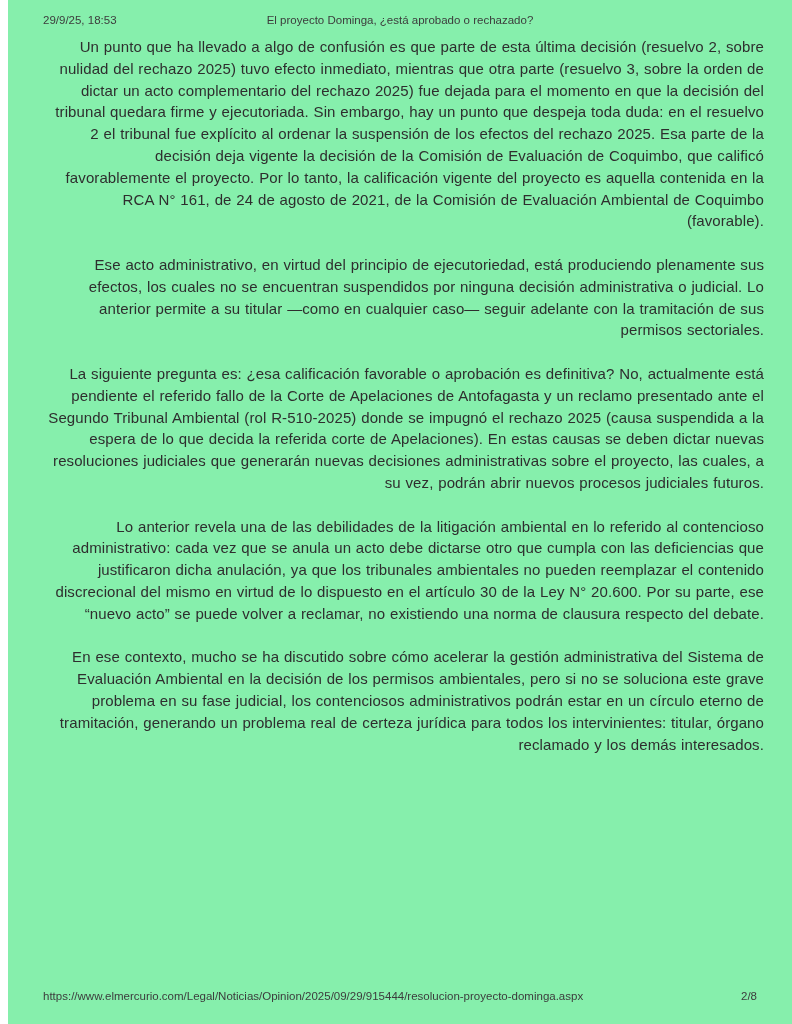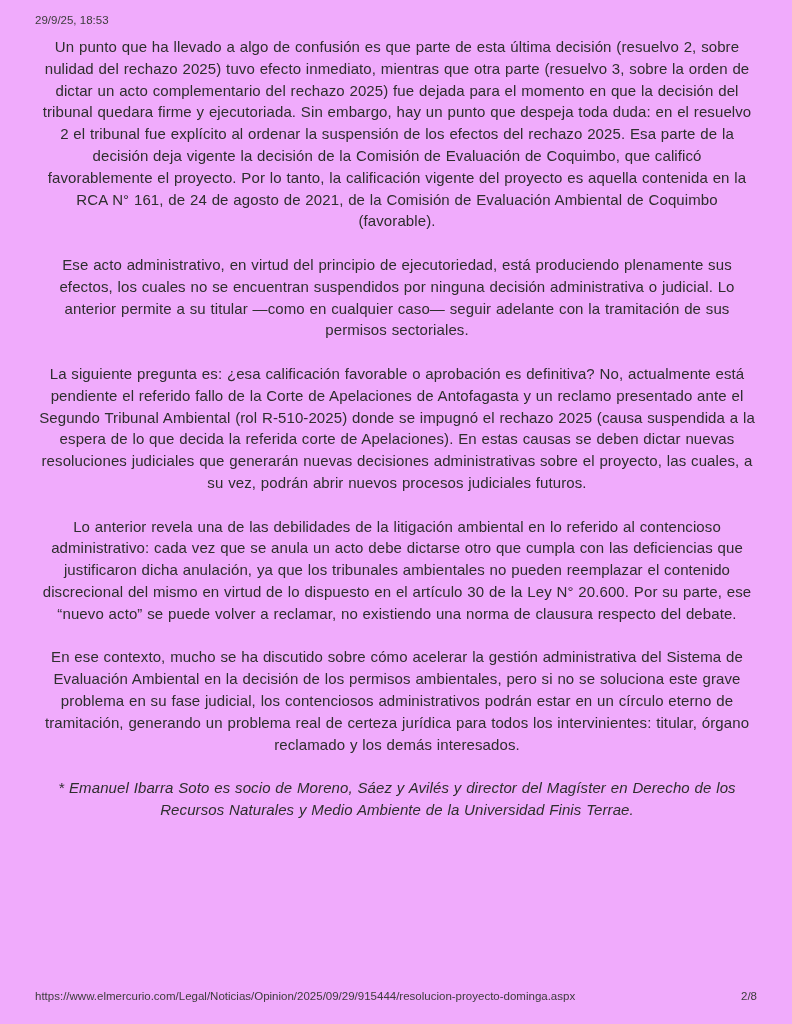--- a/index.html
+++ b/index.html
@@ -11,21 +11,22 @@
     width: 792px;
     height: 1024px;
     position: relative;
     font-family: "Liberation Sans", sans-serif;
     color: #2e2e2e;
     overflow: hidden;
   }
   .page {
     position: absolute;
     inset: 0;
-    background: #f0abfc;
+    background: #86efac;
+    margin-left: 8px;
   }
   .print-header {
     position: absolute;
     top: 14px;
     left: 35px;
     right: 35px;
     height: 16px;
     font-size: 11.5px;
     color: #3c3c3c;
   }
@@ -45,21 +46,21 @@
   }
   .article {
     position: absolute;
     top: 36px;
     left: 38px;
     width: 718px;
     font-size: 15px;
     line-height: 21.8px;
     letter-spacing: 0.1px;
     word-spacing: 0.5px;
-    text-align: center;
+    text-align: right;
   }
   .article p {
     margin: 0 0 21.8px 0;
   }
   .article p.byline {
     font-style: italic;
     margin-top: 21.8px;
   }
   .print-footer {
     position: absolute;
@@ -76,29 +77,29 @@
     white-space: nowrap;
   }
 </style>
 </head>
 <body>
 
 <div class="page">
 
   <div class="print-header">
     <span class="datetime">29/9/25, 18:53</span>
+    <span class="doc-title">El proyecto Dominga, ¿está aprobado o rechazado?</span>
   </div>
 
   <div class="article">
     <p>Un punto que ha llevado a algo de confusión es que parte de esta última decisión (resuelvo 2, sobre nulidad del rechazo 2025) tuvo efecto inmediato, mientras que otra parte (resuelvo 3, sobre la orden de dictar un acto complementario del rechazo 2025) fue dejada para el momento en que la decisión del tribunal quedara firme y ejecutoriada. Sin embargo, hay un punto que despeja toda duda: en el resuelvo 2 el tribunal fue explícito al ordenar la suspensión de los efectos del rechazo 2025. Esa parte de la decisión deja vigente la decisión de la Comisión de Evaluación de Coquimbo, que calificó favorablemente el proyecto. Por lo tanto, la calificación vigente del proyecto es aquella contenida en la RCA N° 161, de 24 de agosto de 2021, de la Comisión de Evaluación Ambiental de Coquimbo (favorable).</p>
     <p>Ese acto administrativo, en virtud del principio de ejecutoriedad, está produciendo plenamente sus efectos, los cuales no se encuentran suspendidos por ninguna decisión administrativa o judicial. Lo anterior permite a su titular —como en cualquier caso— seguir adelante con la tramitación de sus permisos sectoriales.</p>
     <p>La siguiente pregunta es: ¿esa calificación favorable o aprobación es definitiva? No, actualmente está pendiente el referido fallo de la Corte de Apelaciones de Antofagasta y un reclamo presentado ante el Segundo Tribunal Ambiental (rol R-510-2025) donde se impugnó el rechazo 2025 (causa suspendida a la espera de lo que decida la referida corte de Apelaciones). En estas causas se deben dictar nuevas resoluciones judiciales que generarán nuevas decisiones administrativas sobre el proyecto, las cuales, a su vez, podrán abrir nuevos procesos judiciales futuros.</p>
     <p>Lo anterior revela una de las debilidades de la litigación ambiental en lo referido al contencioso administrativo: cada vez que se anula un acto debe dictarse otro que cumpla con las deficiencias que justificaron dicha anulación, ya que los tribunales ambientales no pueden reemplazar el contenido discrecional del mismo en virtud de lo dispuesto en el artículo 30 de la Ley N° 20.600. Por su parte, ese “nuevo acto” se puede volver a reclamar, no existiendo una norma de clausura respecto del debate.</p>
     <p>En ese contexto, mucho se ha discutido sobre cómo acelerar la gestión administrativa del Sistema de Evaluación Ambiental en la decisión de los permisos ambientales, pero si no se soluciona este grave problema en su fase judicial, los contenciosos administrativos podrán estar en un círculo eterno de tramitación, generando un problema real de certeza jurídica para todos los intervinientes: titular, órgano reclamado y los demás interesados.</p>
-    <p class="byline">* Emanuel Ibarra Soto es socio de Moreno, Sáez y Avilés y director del Magíster en Derecho de los Recursos Naturales y Medio Ambiente de la Universidad Finis Terrae.</p>
   </div>
 
   <div class="print-footer">
     <span class="url">https://www.elmercurio.com/Legal/Noticias/Opinion/2025/09/29/915444/resolucion-proyecto-dominga.aspx</span>
     <span class="page-num">2/8</span>
   </div>
 
 </div>
 
 </body></html>

